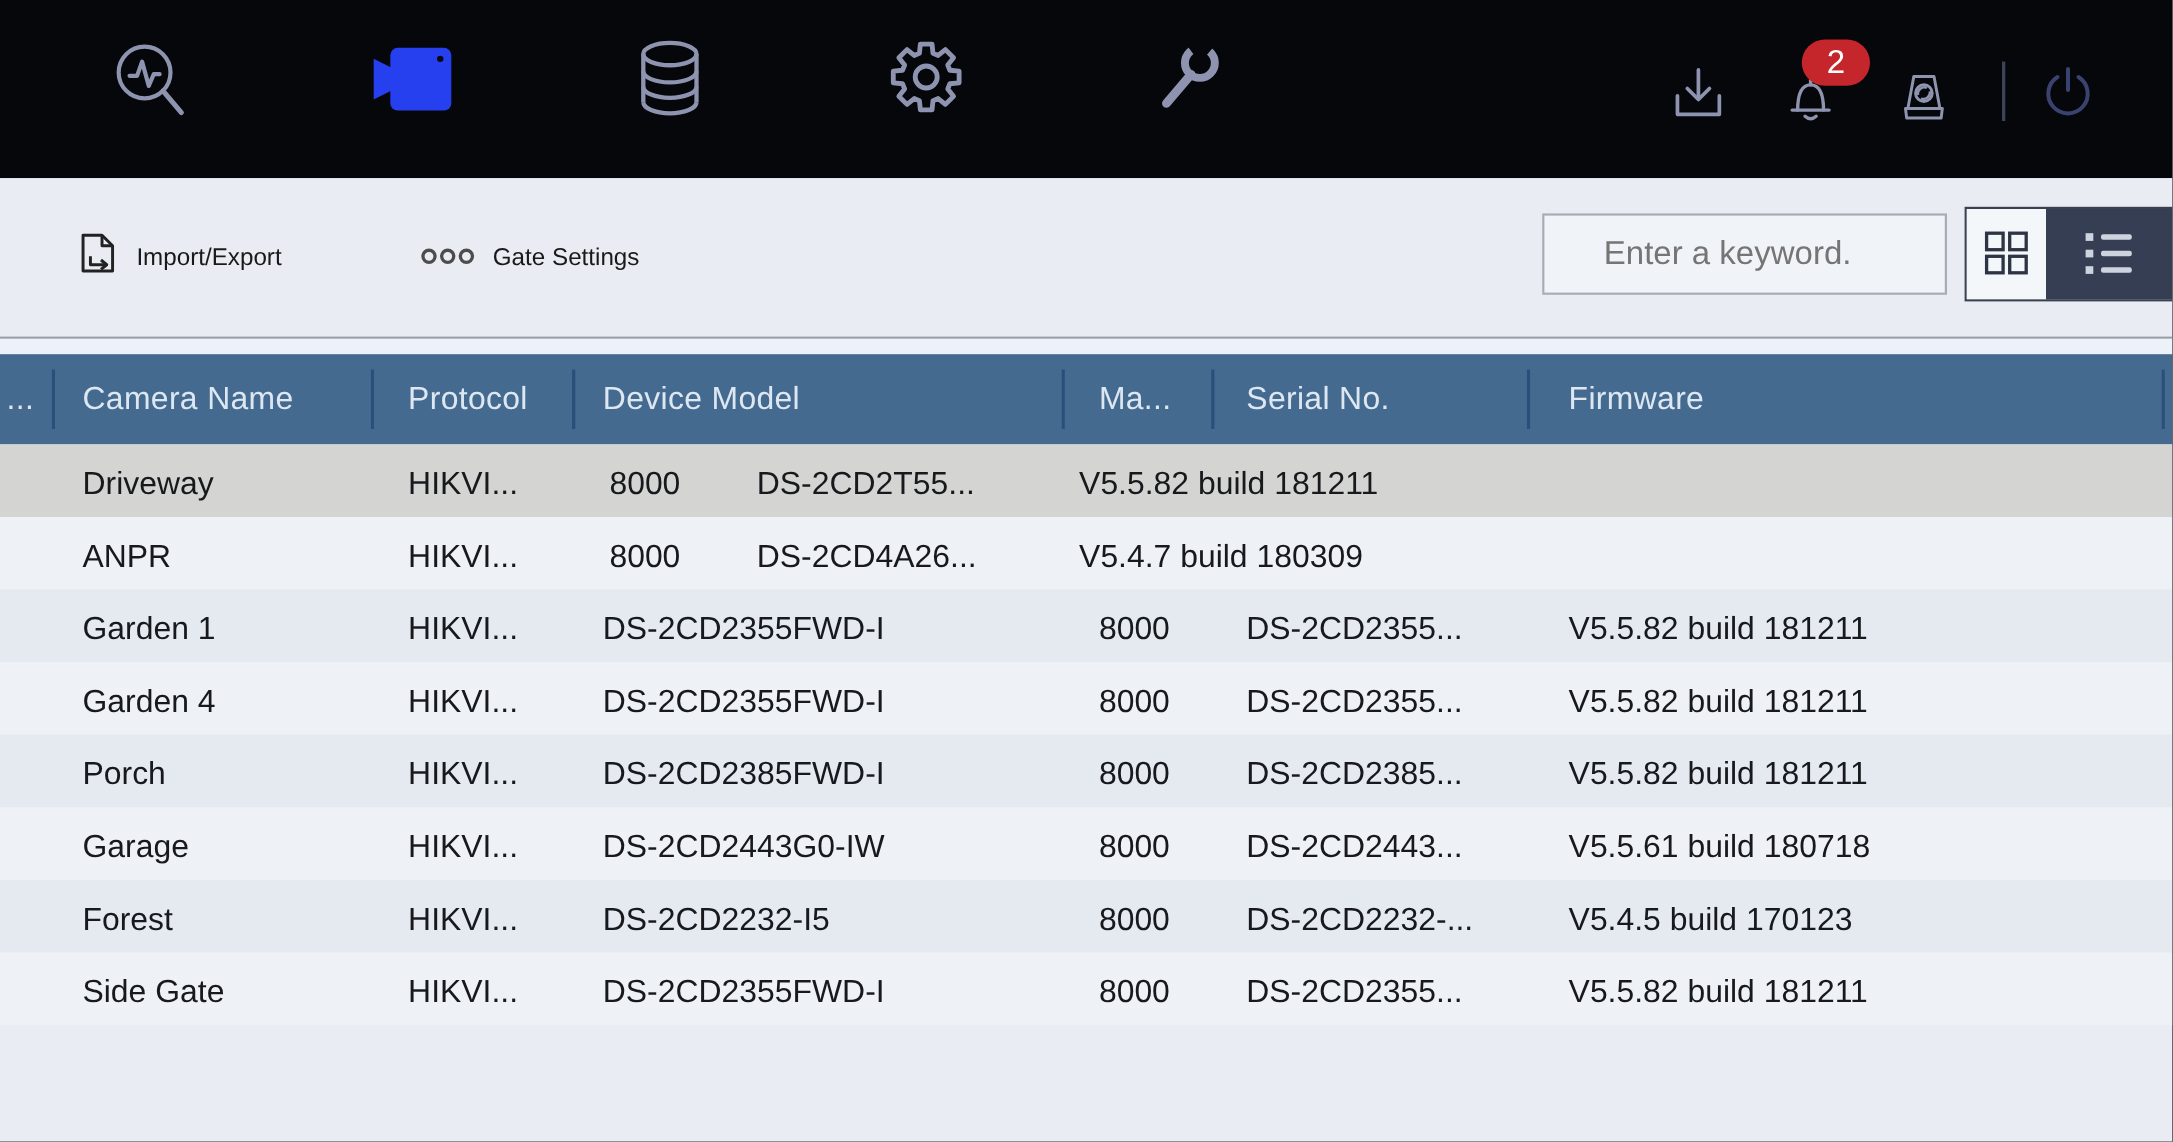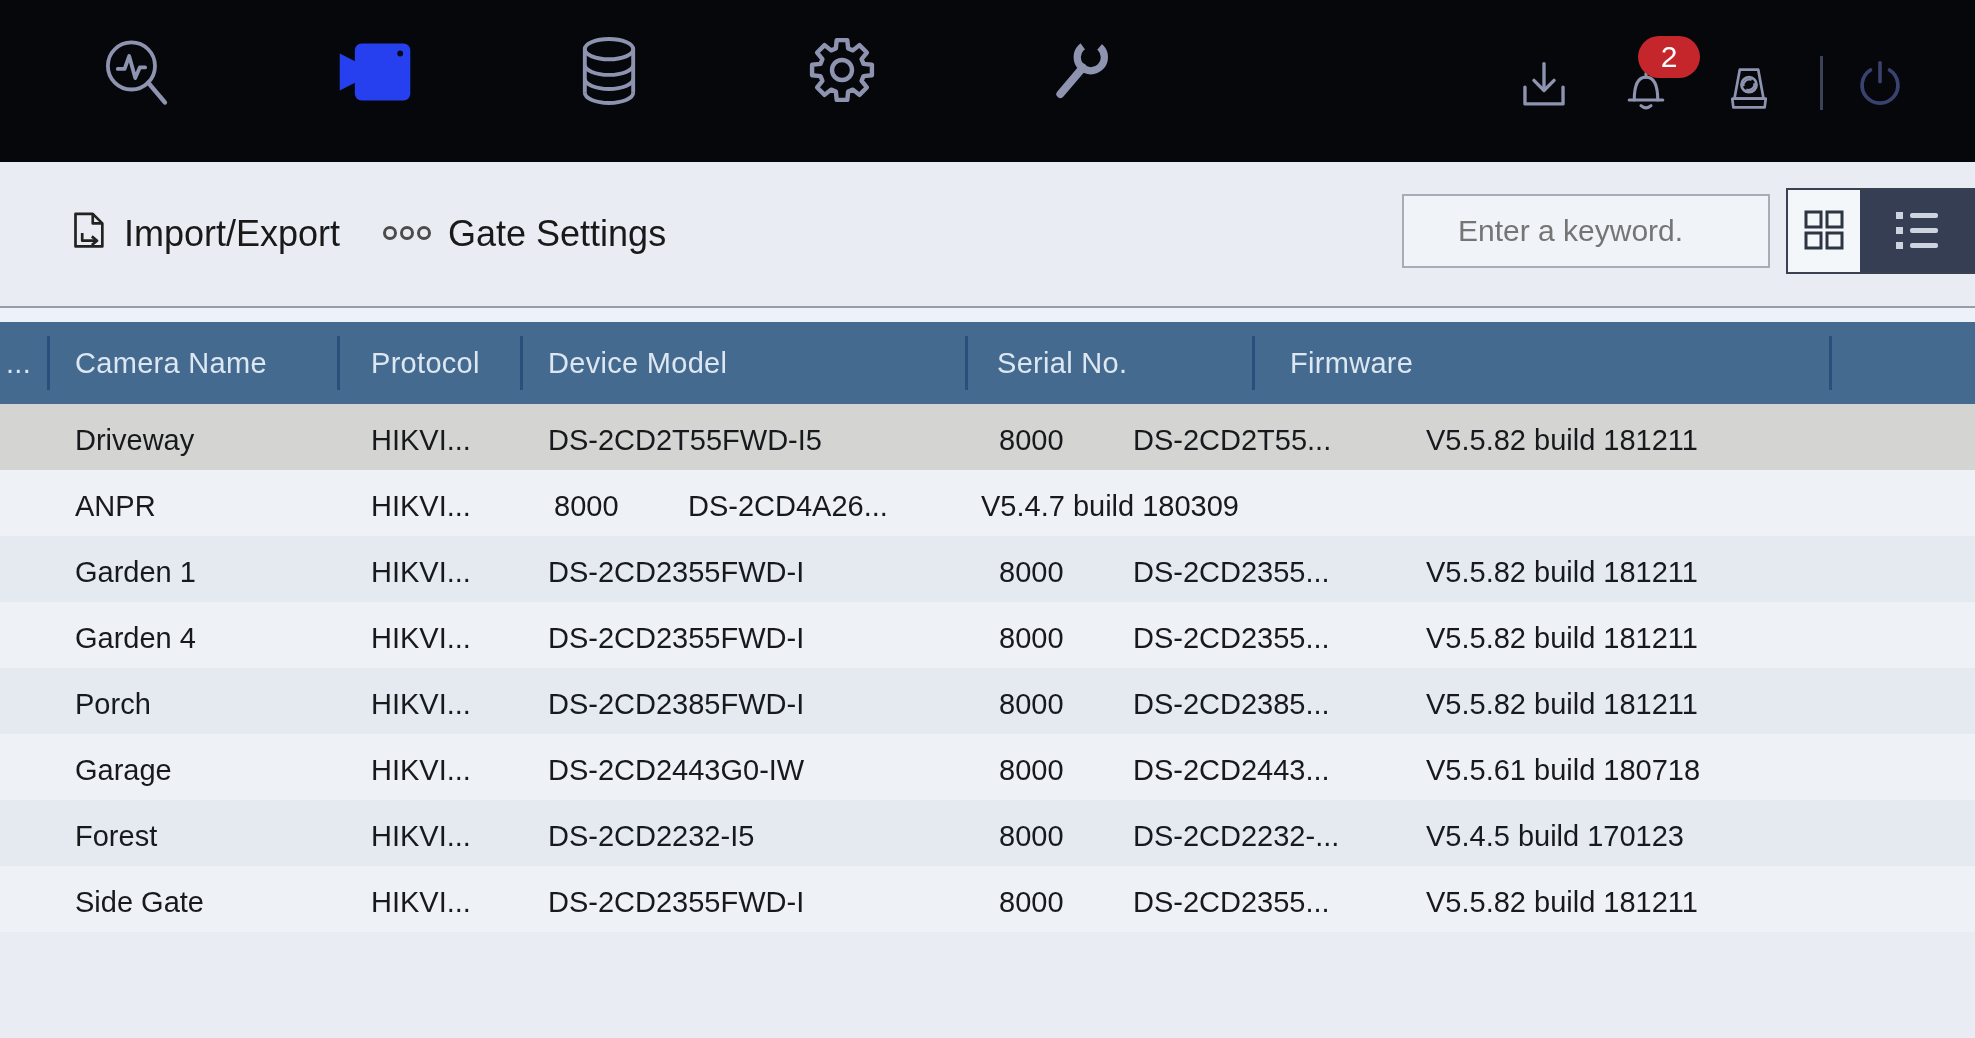--- a/index.html
+++ b/index.html
@@ -12,21 +12,21 @@
   .nav-divider{position:absolute;left:1820px;top:56px;width:3px;height:54px;background:#3c4258;}
   .badge{position:absolute;left:1638px;top:36px;min-width:62px;height:42px;border-radius:22px;
          background:#c5262b;color:#fff;font-size:30px;display:flex;align-items:center;justify-content:center;}
 
   
   .toolbar{position:absolute;left:0;top:162px;width:1975px;height:144px;background:#e9edf3;
            border-bottom:2px solid #989ea7;}
   .gapstrip{position:absolute;left:0;top:308px;width:1975px;height:14px;background:#edf2f8;}
   .tool-group{position:absolute;top:0;height:144px;display:flex;align-items:center;gap:14px;
               background:none;border:none;padding:0;cursor:pointer;}
-  .tool-label{font-size:36px;color:#191919;white-space:nowrap;}
+  .tool-label{font-size:22px;color:#191919;white-space:nowrap;}
   .search-input{position:absolute;left:1402px;top:194px;width:368px;height:74px;box-sizing:border-box;
                 border:2px solid #a7adb6;background:#f0f3f8;color:#72777f;font-size:30px;
                 font-family:inherit;padding-left:54px;outline:none;}
   .view-toggle{position:absolute;left:1786px;top:188px;height:86px;display:flex;
                border:2px solid #3a4151;box-sizing:border-box;}
   .toggle-btn{border:none;margin:0;padding:0;display:flex;align-items:center;justify-content:center;cursor:pointer;}
   .toggle-grid{width:72px;background:#f4f7fa;}
   .toggle-list{width:115px;background:#353e52;}
 
   
@@ -202,30 +202,30 @@
   </div>
 
   <div class="gapstrip"></div>
 
   <div>
     <div class="thead" id="thead">
         <div class="thcell" style="width: 47px; padding-left: 6px;">...</div>
         <div class="thcell divider" style="width: 290px; padding-left: 28px;">Camera Name</div>
         <div class="thcell divider" style="width: 183px; padding-left: 34px;">Protocol</div>
         <div class="thcell divider" style="width: 445px; padding-left: 28px;">Device Model</div>
+        <div class="thcell divider" style="width: 136px; padding-left: 34px;">Ma...</div>
         <div class="thcell divider" style="width: 287px; padding-left: 32px;">Serial No.</div>
         <div class="thcell divider" style="width: 577px; padding-left: 38px;">Firmware</div>
         <div class="thcell divider" style="width: 10px; padding-left: 0px;"></div>
       </div>
     <div class="tbody" id="tbody">
         <div class="trow sel">
           <div class="tdcell" style="width: 47px; padding-left: 6px;"></div>
           <div class="tdcell" style="width: 290px; padding-left: 28px;">Driveway</div>
           <div class="tdcell" style="width: 183px; padding-left: 34px;">HIKVI...</div>
-          <div class="tdcell" style="width: 445px; padding-left: 28px;">DS-2CD2T55FWD-I5</div>
           <div class="tdcell" style="width: 136px; padding-left: 34px;">8000</div>
           <div class="tdcell" style="width: 287px; padding-left: 32px;">DS-2CD2T55...</div>
           <div class="tdcell" style="width: 577px; padding-left: 38px;">V5.5.82 build 181211</div>
           <div class="tdcell" style="width: 10px; padding-left: 0px;"></div>
         </div>
         <div class="trow">
           <div class="tdcell" style="width: 47px; padding-left: 6px;"></div>
           <div class="tdcell" style="width: 290px; padding-left: 28px;">ANPR</div>
           <div class="tdcell" style="width: 183px; padding-left: 34px;">HIKVI...</div>
           <div class="tdcell" style="width: 136px; padding-left: 34px;">8000</div>

